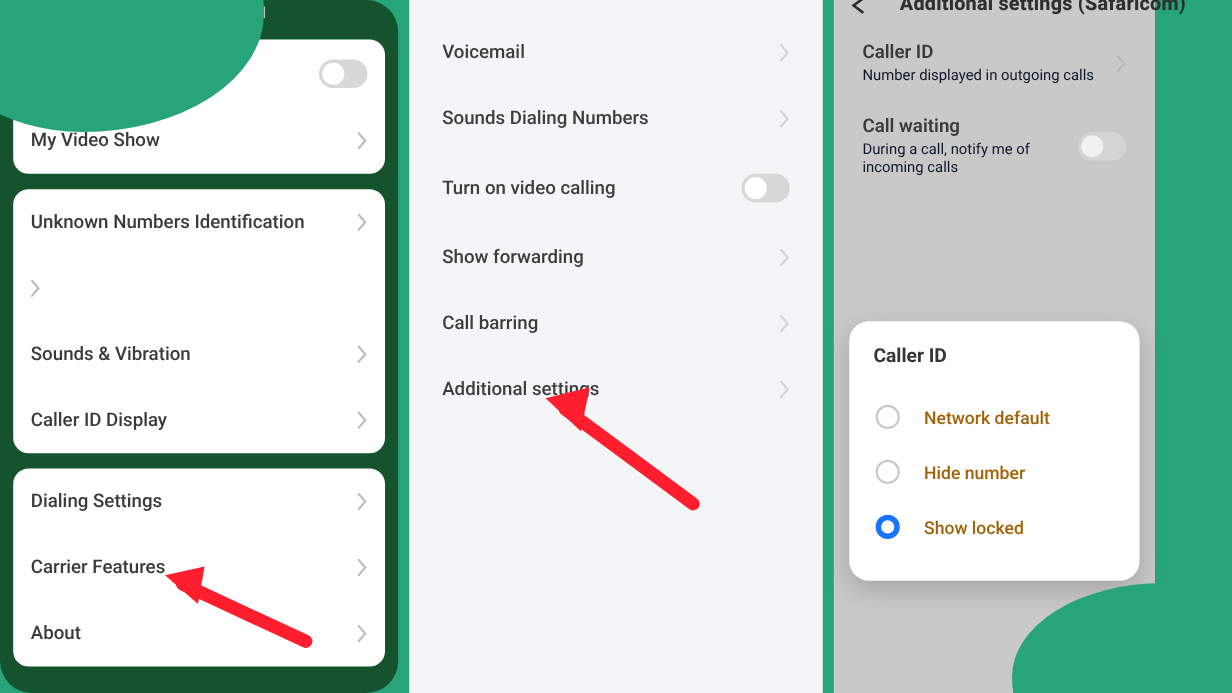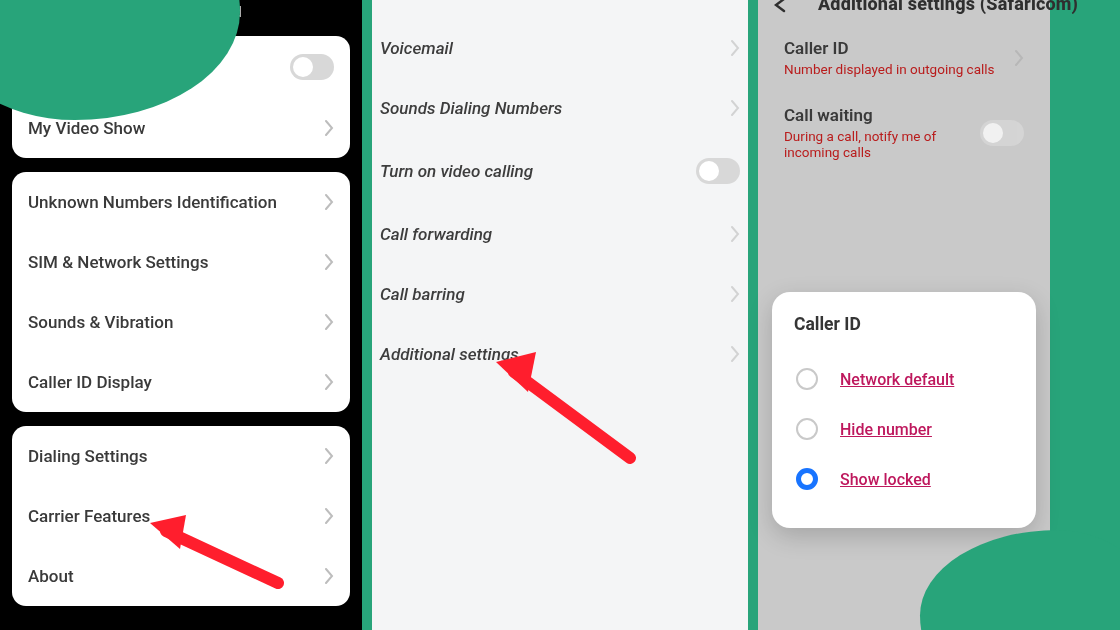--- a/index.html
+++ b/index.html
@@ -3,21 +3,21 @@
 <meta charset="utf-8">
 <style>
   * { box-sizing: border-box; margin: 0; padding: 0; font-family: -apple-system, BlinkMacSystemFont, "Segoe UI", Roboto, Arial, sans-serif; }
   body { width: 1120px; height: 630px; background: #28a47a; position: relative; overflow: hidden; }
 
   .blob-tl, .blob-br { position: absolute; background: #28a47a; }
   .blob-tl { top: -120px; left: -60px; width: 300px; height: 240px; border-radius: 50% 50% 55% 45% / 60% 55% 45% 40%; z-index: 2; }
   .blob-br { bottom: -90px; right: -50px; width: 250px; height: 190px; border-radius: 55% 45% 50% 50% / 45% 60% 40% 55%; z-index: 2; }
 
   .panel { position: absolute; top: 0; bottom: 0; }
-  .panel1 { left: 0;   width: 362px; background: #000000; z-index: 1; }
+  .panel1 { left: 0;   width: 362px; background: #14532d; z-index: 1; border-radius: 29px; }
   .panel2 { left: 372px; width: 376px; background: #f4f5f6; z-index: 1; }
   .panel3 { left: 758px; width: 292px; background: #c9c9c9; z-index: 1; }
 
   .card {
     background: #fff;
     border-radius: 14px;
     margin: 10px 10px 14px;
     overflow: hidden;
   }
   .panel1 .card { margin-left: 12px; margin-right: 12px; }
@@ -32,44 +32,44 @@
   .row svg.chev { width: 9px; height: 16px; flex: 0 0 auto; }
 
   .partial-top { color: #bfbfbf; font-size: 14px; padding: 0 28px 6px; }
 
   
   .toggle { width: 44px; height: 26px; border-radius: 20px; background: #d8d8d8; position: relative; flex: 0 0 auto; }
   .toggle::after { content:""; position:absolute; left:3px; top:3px; width:20px; height:20px; border-radius:50%; background:#fff; }
   .toggle.dim { opacity: .75; }
 
   
-  .flatlist .row { padding: 20px 8px; font-style: italic; }
+  .flatlist .row { padding: 20px 30px; }
   .flatlist .label { color: #3d3d3d; font-weight: 500; }
   .flatlist svg.chev { opacity: .6; }
 
   
   .p3-head { padding: 0 8px; }
   .p3-head .hrow { padding: 14px 18px; display:flex; align-items:center; }
   .p3-head .hrow .txt { flex:1; }
   .p3-head .title { color:#3a3a3a; font-size:17px; font-weight:600; }
-  .p3-head .sub   { color:#b91c1c; font-size:13.5px; margin-top:3px; }
+  .p3-head .sub   { color:#0f172a; font-size:13.5px; margin-top:3px; }
   .p3-head svg.chev { opacity:.55; }
 
   
   .sheet {
     position: absolute; left: 14px; right: 14px; top: 292px;
     background: #fff; border-radius: 18px; padding: 22px 22px 24px;
     box-shadow: 0 8px 24px rgba(0,0,0,.18);
     z-index: 3;
   }
   .sheet .sheet-title { font-size: 17.5px; font-weight: 700; color: #353535; margin-bottom: 20px; }
   .opt { display:flex; align-items:center; padding: 14px 2px; }
   .opt .circle { width:22px; height:22px; border-radius:50%; border:2px solid #c9c9c9; margin-right: 22px; flex:0 0 auto; }
   .opt.sel .circle { border: 5px solid #1874ff; width:22px; height:22px; }
-  .opt .olabel { color:#be185d; font-size:16px; font-weight:500;text-decoration:underline; }
+  .opt .olabel { color:#a16207; font-size:16px; font-weight:500; }
 
   
   .arrow { position:absolute; z-index:5; pointer-events:none; }
 
   
   .p3-topcut { position:absolute; top:-3px; left:0; right:0; height:18px; }
   .p3-topcut .back { position:absolute; left:14px; top:0; }
   .p3-topcut .ttl { position:absolute; left:60px; top:-4px; font-weight:800; font-size:18px; color:#2f2f2f; letter-spacing:.2px; white-space:nowrap; overflow:hidden; }
 
 </style>
@@ -98,21 +98,20 @@
   </div>
 
   <div class="card">
     <div class="row">
       <div class="label">Unknown Numbers Identification</div>
       <svg class="chev" viewBox="0 0 9 16">
           <path d="M1 1l6 7-6 7" stroke="#bdbdbd" stroke-width="2" fill="none" stroke-linecap="round"></path>
         </svg>
     </div>
     <div class="row">
-      <div class="label">SIM &amp; Network Settings</div>
       <svg class="chev" viewBox="0 0 9 16">
           <path d="M1 1l6 7-6 7" stroke="#bdbdbd" stroke-width="2" fill="none" stroke-linecap="round"></path>
         </svg>
     </div>
     <div class="row">
       <div class="label">Sounds &amp; Vibration</div>
       <svg class="chev" viewBox="0 0 9 16">
           <path d="M1 1l6 7-6 7" stroke="#bdbdbd" stroke-width="2" fill="none" stroke-linecap="round"></path>
         </svg>
     </div>
@@ -158,21 +157,21 @@
     <div class="label">Sounds Dialing Numbers</div>
     <svg class="chev" viewBox="0 0 9 16">
         <path d="M1 1l6 7-6 7" stroke="#bdbdbd" stroke-width="2" fill="none" stroke-linecap="round"></path>
       </svg>
   </div>
   <div class="row">
     <div class="label">Turn on video calling</div>
     <div class="toggle"></div>
   </div>
   <div class="row">
-    <div class="label">Call forwarding</div>
+    <div class="label">Show forwarding</div>
     <svg class="chev" viewBox="0 0 9 16">
         <path d="M1 1l6 7-6 7" stroke="#bdbdbd" stroke-width="2" fill="none" stroke-linecap="round"></path>
       </svg>
   </div>
   <div class="row">
     <div class="label">Call barring</div>
     <svg class="chev" viewBox="0 0 9 16">
         <path d="M1 1l6 7-6 7" stroke="#bdbdbd" stroke-width="2" fill="none" stroke-linecap="round"></path>
       </svg>
   </div>

